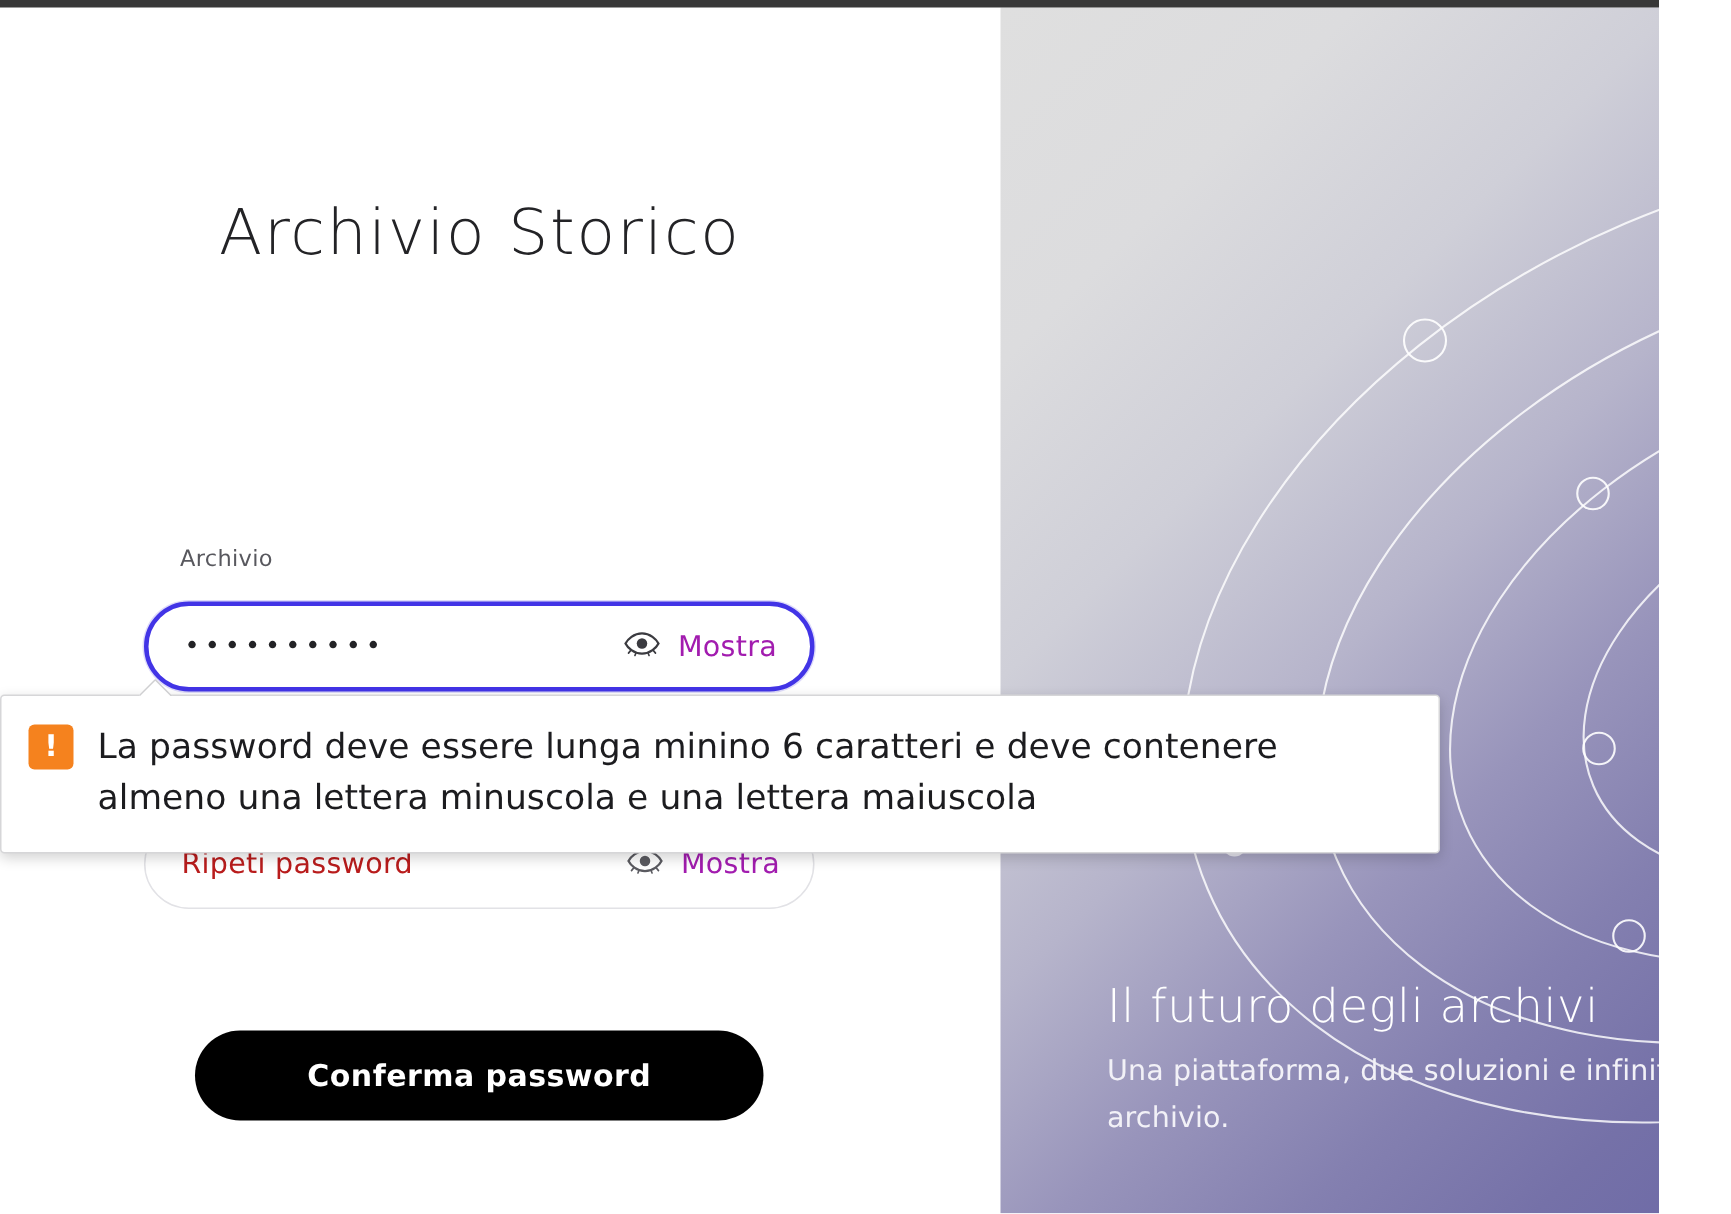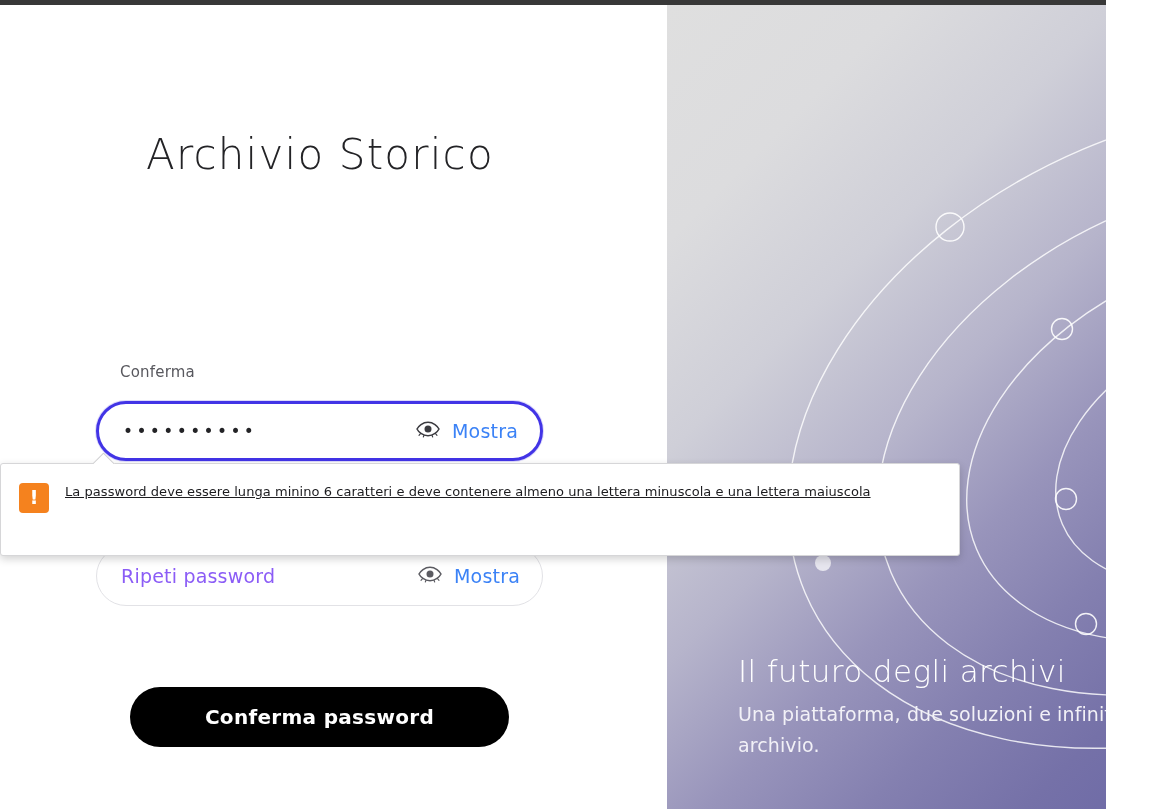--- a/index.html
+++ b/index.html
@@ -89,38 +89,38 @@
     font-size: 17px;
     letter-spacing: 3.4px;
     color: #232326;
     line-height: 1;
     white-space: nowrap;
     font-family: "DejaVu Sans", "Liberation Sans", sans-serif;
   }
 
   .placeholder-text {
     font-size: 19px;
-    color: #8b5cf6;
+    color: #b91c1c;
     letter-spacing: .2px;
     white-space: nowrap;
   }
 
   .spacer { flex: 1 1 auto; }
 
   .reveal {
     display: flex;
     align-items: center;
     gap: 12px;
     cursor: pointer;
     flex: 0 0 auto;
   }
   .reveal .eye { display: block; }
   .reveal-label {
     font-size: 19px;
-    color: #3b82f6;
+    color: #a21caf;
     letter-spacing: .2px;
     white-space: nowrap;
   }
 
   
   .submit-btn {
     position: absolute;
     left: 130px;
     top: 682px;
     width: 379px;
@@ -188,26 +188,25 @@
     top: 4px;
     text-align: center;
     color: #ffffff;
     font-size: 20px;
     font-weight: 700;
     line-height: 1;
     font-family: "DejaVu Sans", "Liberation Sans", sans-serif;
   }
 
   .tooltip-text {
-    font-size: 13px;
+    font-size: 23px;
     line-height: 1.47;
     color: #1c1c1f;
     letter-spacing: .05px;
     max-width: 820px;
-    text-decoration: underline;
   }
 
   
   .right-pane {
     position: absolute;
     top: 5px; left: 667px;
     width: 514px;
     height: 804px;
     overflow: hidden;
     z-index: 5;
@@ -260,21 +259,21 @@
 <body>
 
 <div class="screen">
 
   <div class="top-chrome"></div>
 
   <div class="left-pane">
 
     <div class="brand-title">Archivio Storico</div>
 
-    <div class="field-label">Conferma</div>
+    <div class="field-label">Archivio</div>
 
     <div class="field field-password">
       <span class="dots">••••••••••</span>
       <span class="spacer"></span>
       <span class="reveal">
         <span class="eye">
           <svg width="24" height="18" viewBox="0 0 24 18" aria-hidden="true">
             <path d="M12 2.2C6.6 2.2 2.4 6.2 1 9c1.4 2.8 5.6 6.8 11 6.8S21.6 11.8 23 9c-1.4-2.8-5.6-6.8-11-6.8z" fill="none" stroke="#3b3b40" stroke-width="1.5"></path>
             <circle cx="12" cy="9" r="3.5" fill="#3b3b40"></circle>
             <path d="M4.5 13.6 3 15.4M8 15.2 7.3 17M16 15.2l.7 1.8M19.5 13.6 21 15.4" stroke="#3b3b40" stroke-width="1.1" stroke-linecap="round" fill="none"></path>

